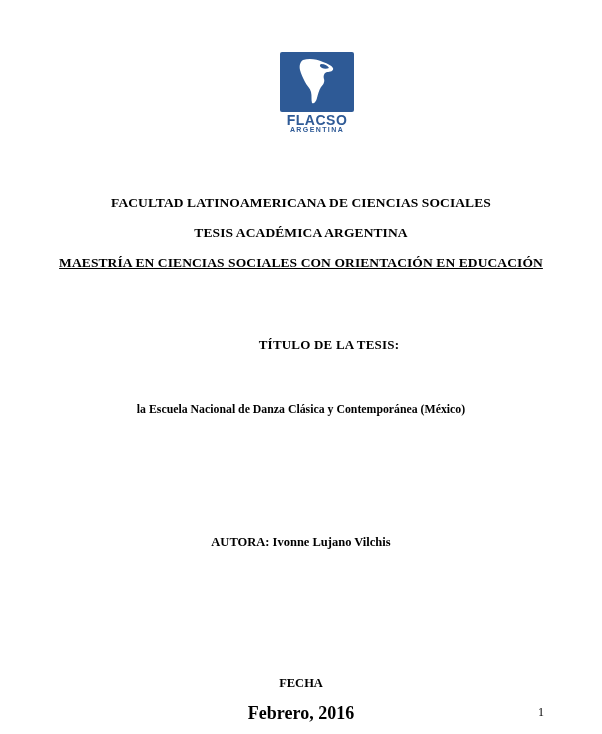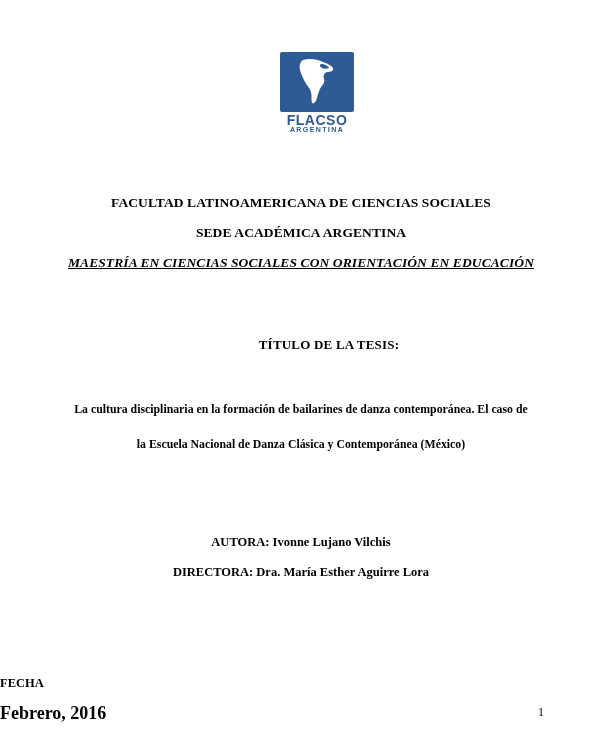--- a/index.html
+++ b/index.html
@@ -90,21 +90,20 @@
     margin-top: 20px;
   }
   .inst-line {
     font-weight: bold;
     font-size: 13.5px;
     line-height: 30px;
     letter-spacing: 0.1px;
   }
   .inst-line.underline {
     text-decoration: underline;
-    font-style: italic;
   }
 
   
   .title-label {
     position: absolute;
     top: 337px;
     left: 0;
     width: 100%;
     text-align: center;
     font-weight: bold;
@@ -136,21 +135,21 @@
     font-size: 12.5px;
     line-height: 30px;
   }
 
   
   .date-block {
     position: absolute;
     top: 668px;
     left: 0;
     width: 100%;
-    text-align: left;
+    text-align: center;
   }
   .date-label {
     font-weight: bold;
     font-size: 12.5px;
     line-height: 30px;
   }
   .date-value {
     font-weight: bold;
     font-size: 18px;
     line-height: 30px;
@@ -177,34 +176,32 @@
         <path d="M6 3 C12 1, 20 2, 26 5 C31 7, 34 8, 36 11 C37 14, 33 15, 30 15 C27 16, 26 19, 27 22 C28 25, 26 28, 24 30 C22 33, 21 37, 20 41 C19 45, 17 47, 15 46 C14 43, 15 39, 14 35 C13 31, 10 29, 8 25 C6 21, 4 17, 3 13 C2 9, 3 5, 6 3 Z" fill="#ffffff"></path>
         <path d="M24 7 C28 7, 31 9, 32 11 C30 12, 27 12, 25 11 C23 10, 22 8, 24 7 Z" fill="#2e5a96"></path>
       </svg>
       <div class="logo-text">FLACSO</div>
       <div class="logo-sub">ARGENTINA</div>
     </div>
   </div>
 
   <div class="inst-block">
     <div class="inst-line">FACULTAD LATINOAMERICANA DE CIENCIAS SOCIALES</div>
-    <div class="inst-line">SEDE ACADÉMICA ARGENTINA</div>
+    <div class="inst-line">TESIS ACADÉMICA ARGENTINA</div>
     <div class="inst-line underline">MAESTRÍA EN CIENCIAS SOCIALES CON ORIENTACIÓN EN EDUCACIÓN</div>
   </div>
 
   <div class="title-label">TÍTULO DE LA TESIS:</div>
 
   <div class="thesis-title">
-    <div>La cultura disciplinaria en la formación de bailarines de danza contemporánea. El caso de</div>
     <div>la Escuela Nacional de Danza Clásica y Contemporánea (México)</div>
   </div>
 
   <div class="authors">
     <div class="author-line">AUTORA: Ivonne Lujano Vilchis</div>
-    <div class="author-line">DIRECTORA: Dra. María Esther Aguirre Lora</div>
   </div>
 
   <div class="date-block">
     <div class="date-label">FECHA</div>
     <div class="date-value">Febrero, 2016</div>
   </div>
 
   <div class="page-number">1</div>
 
 </div>

